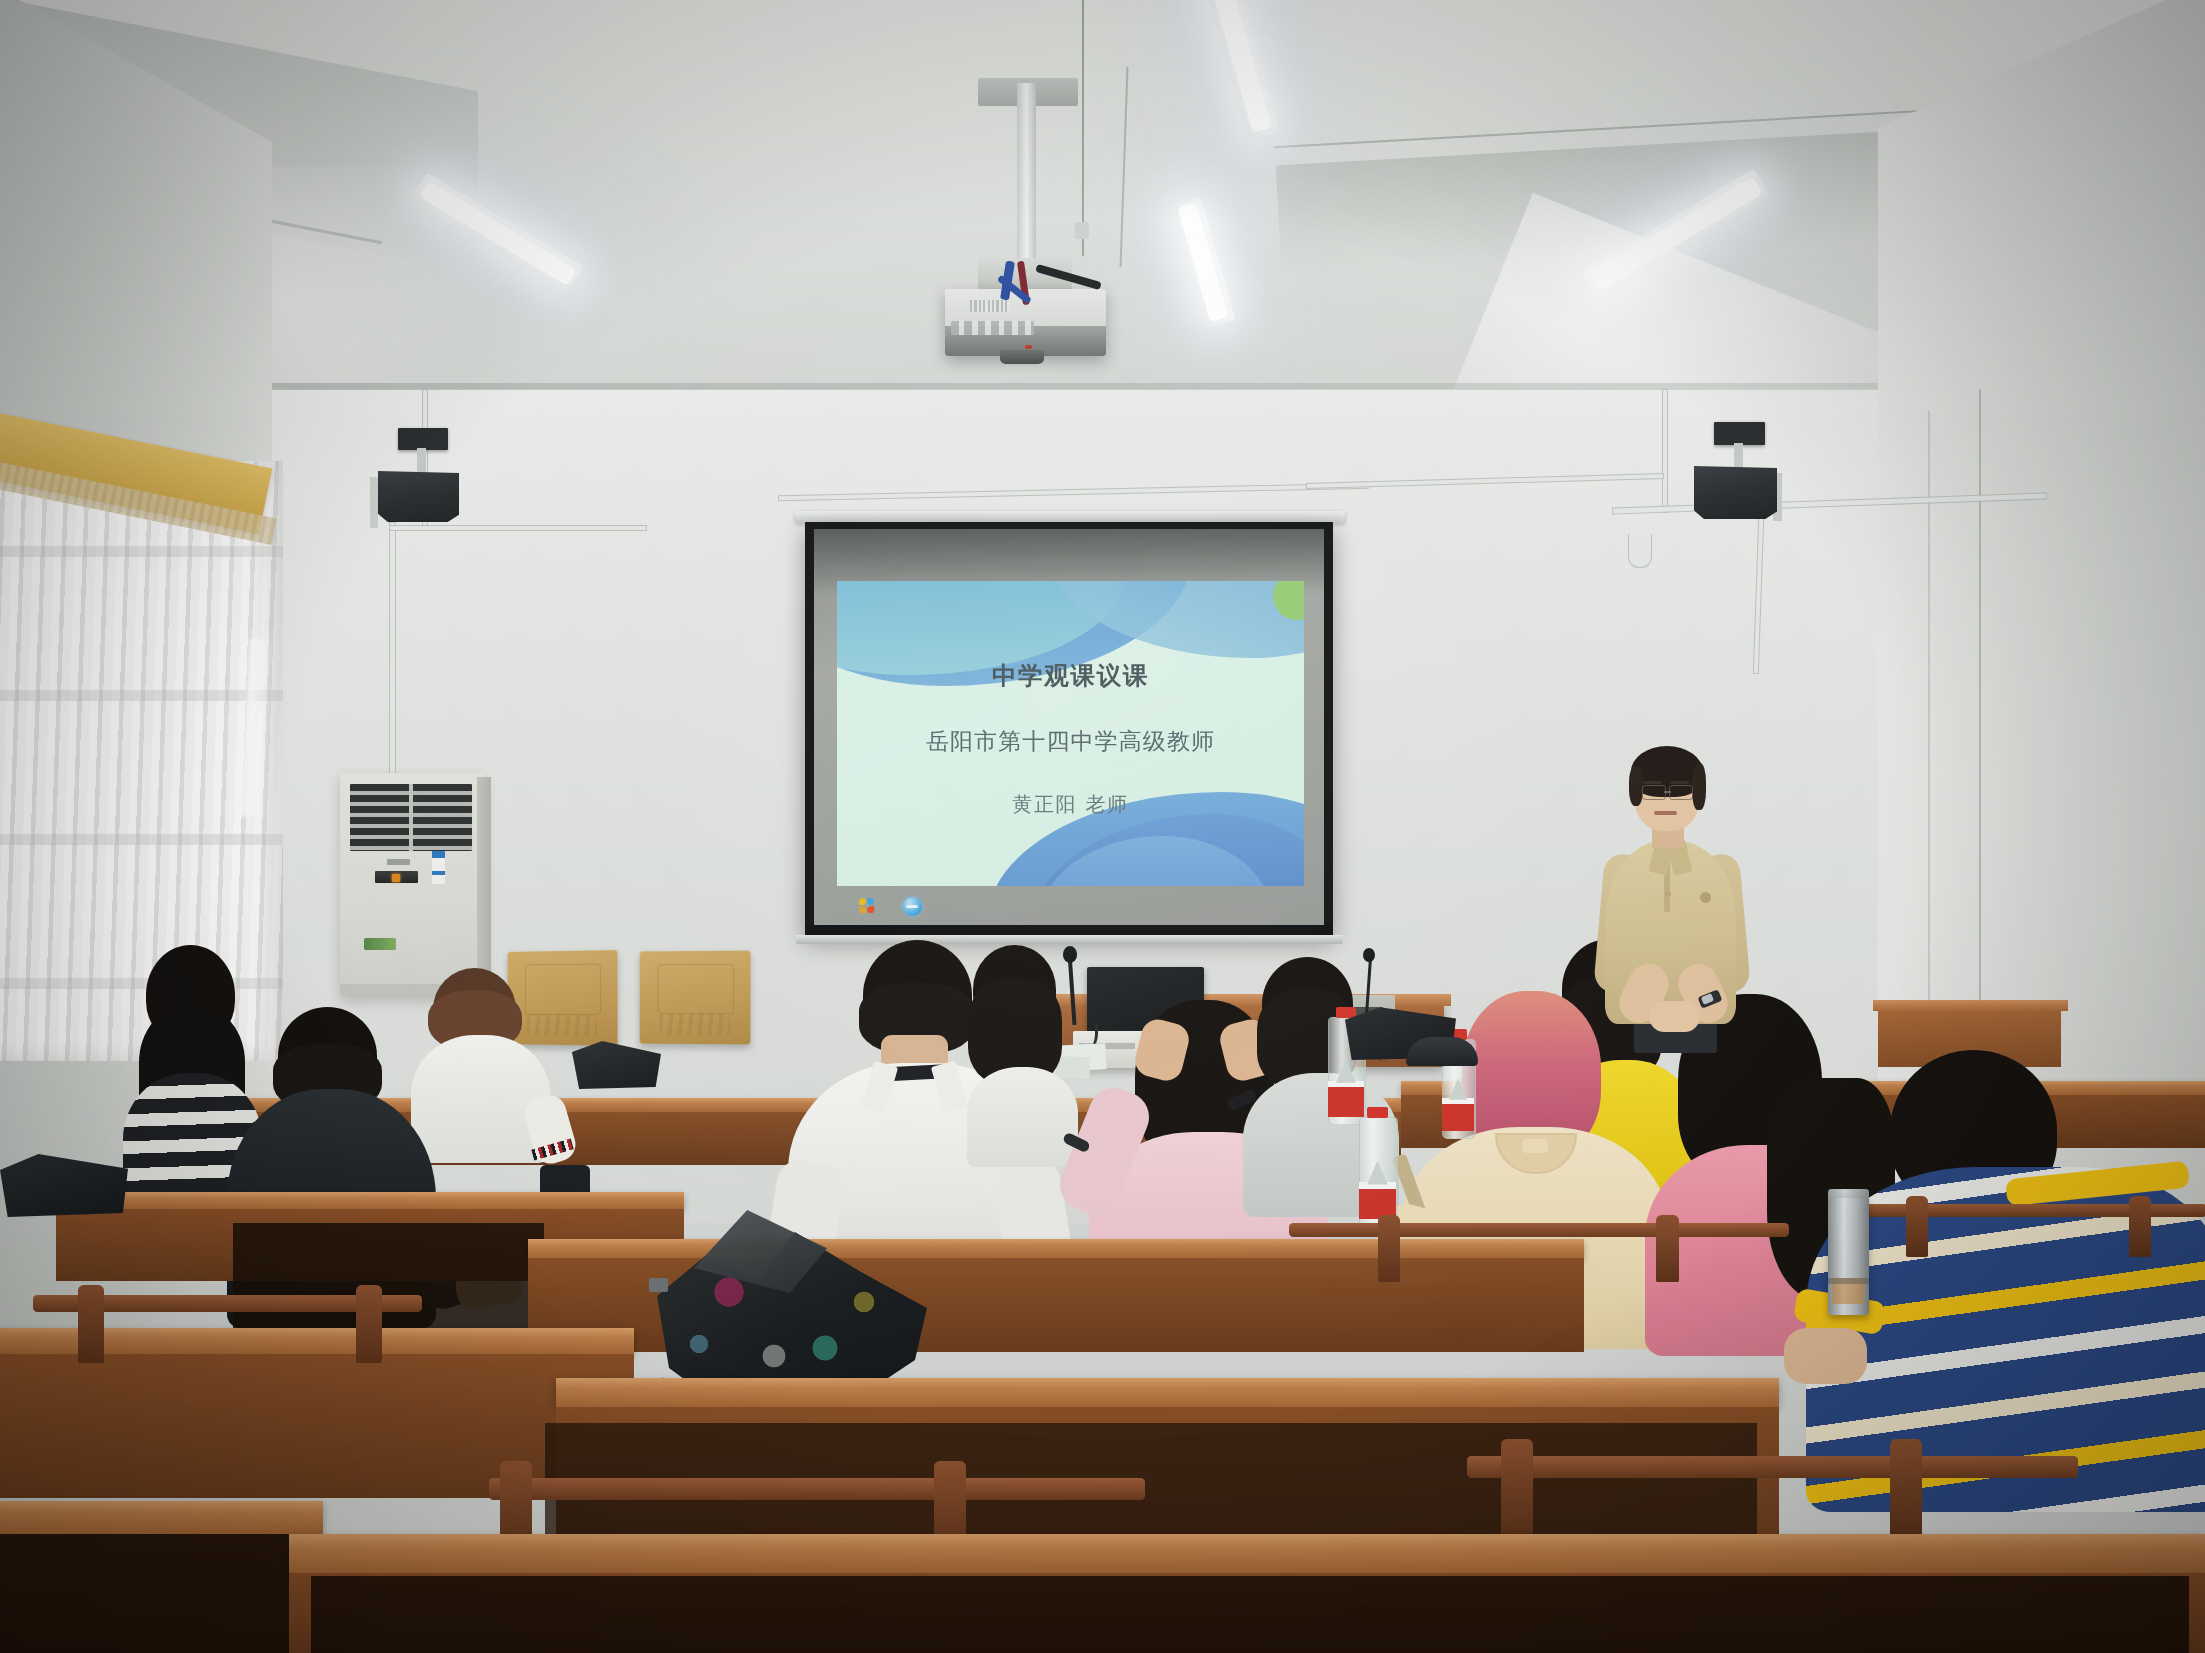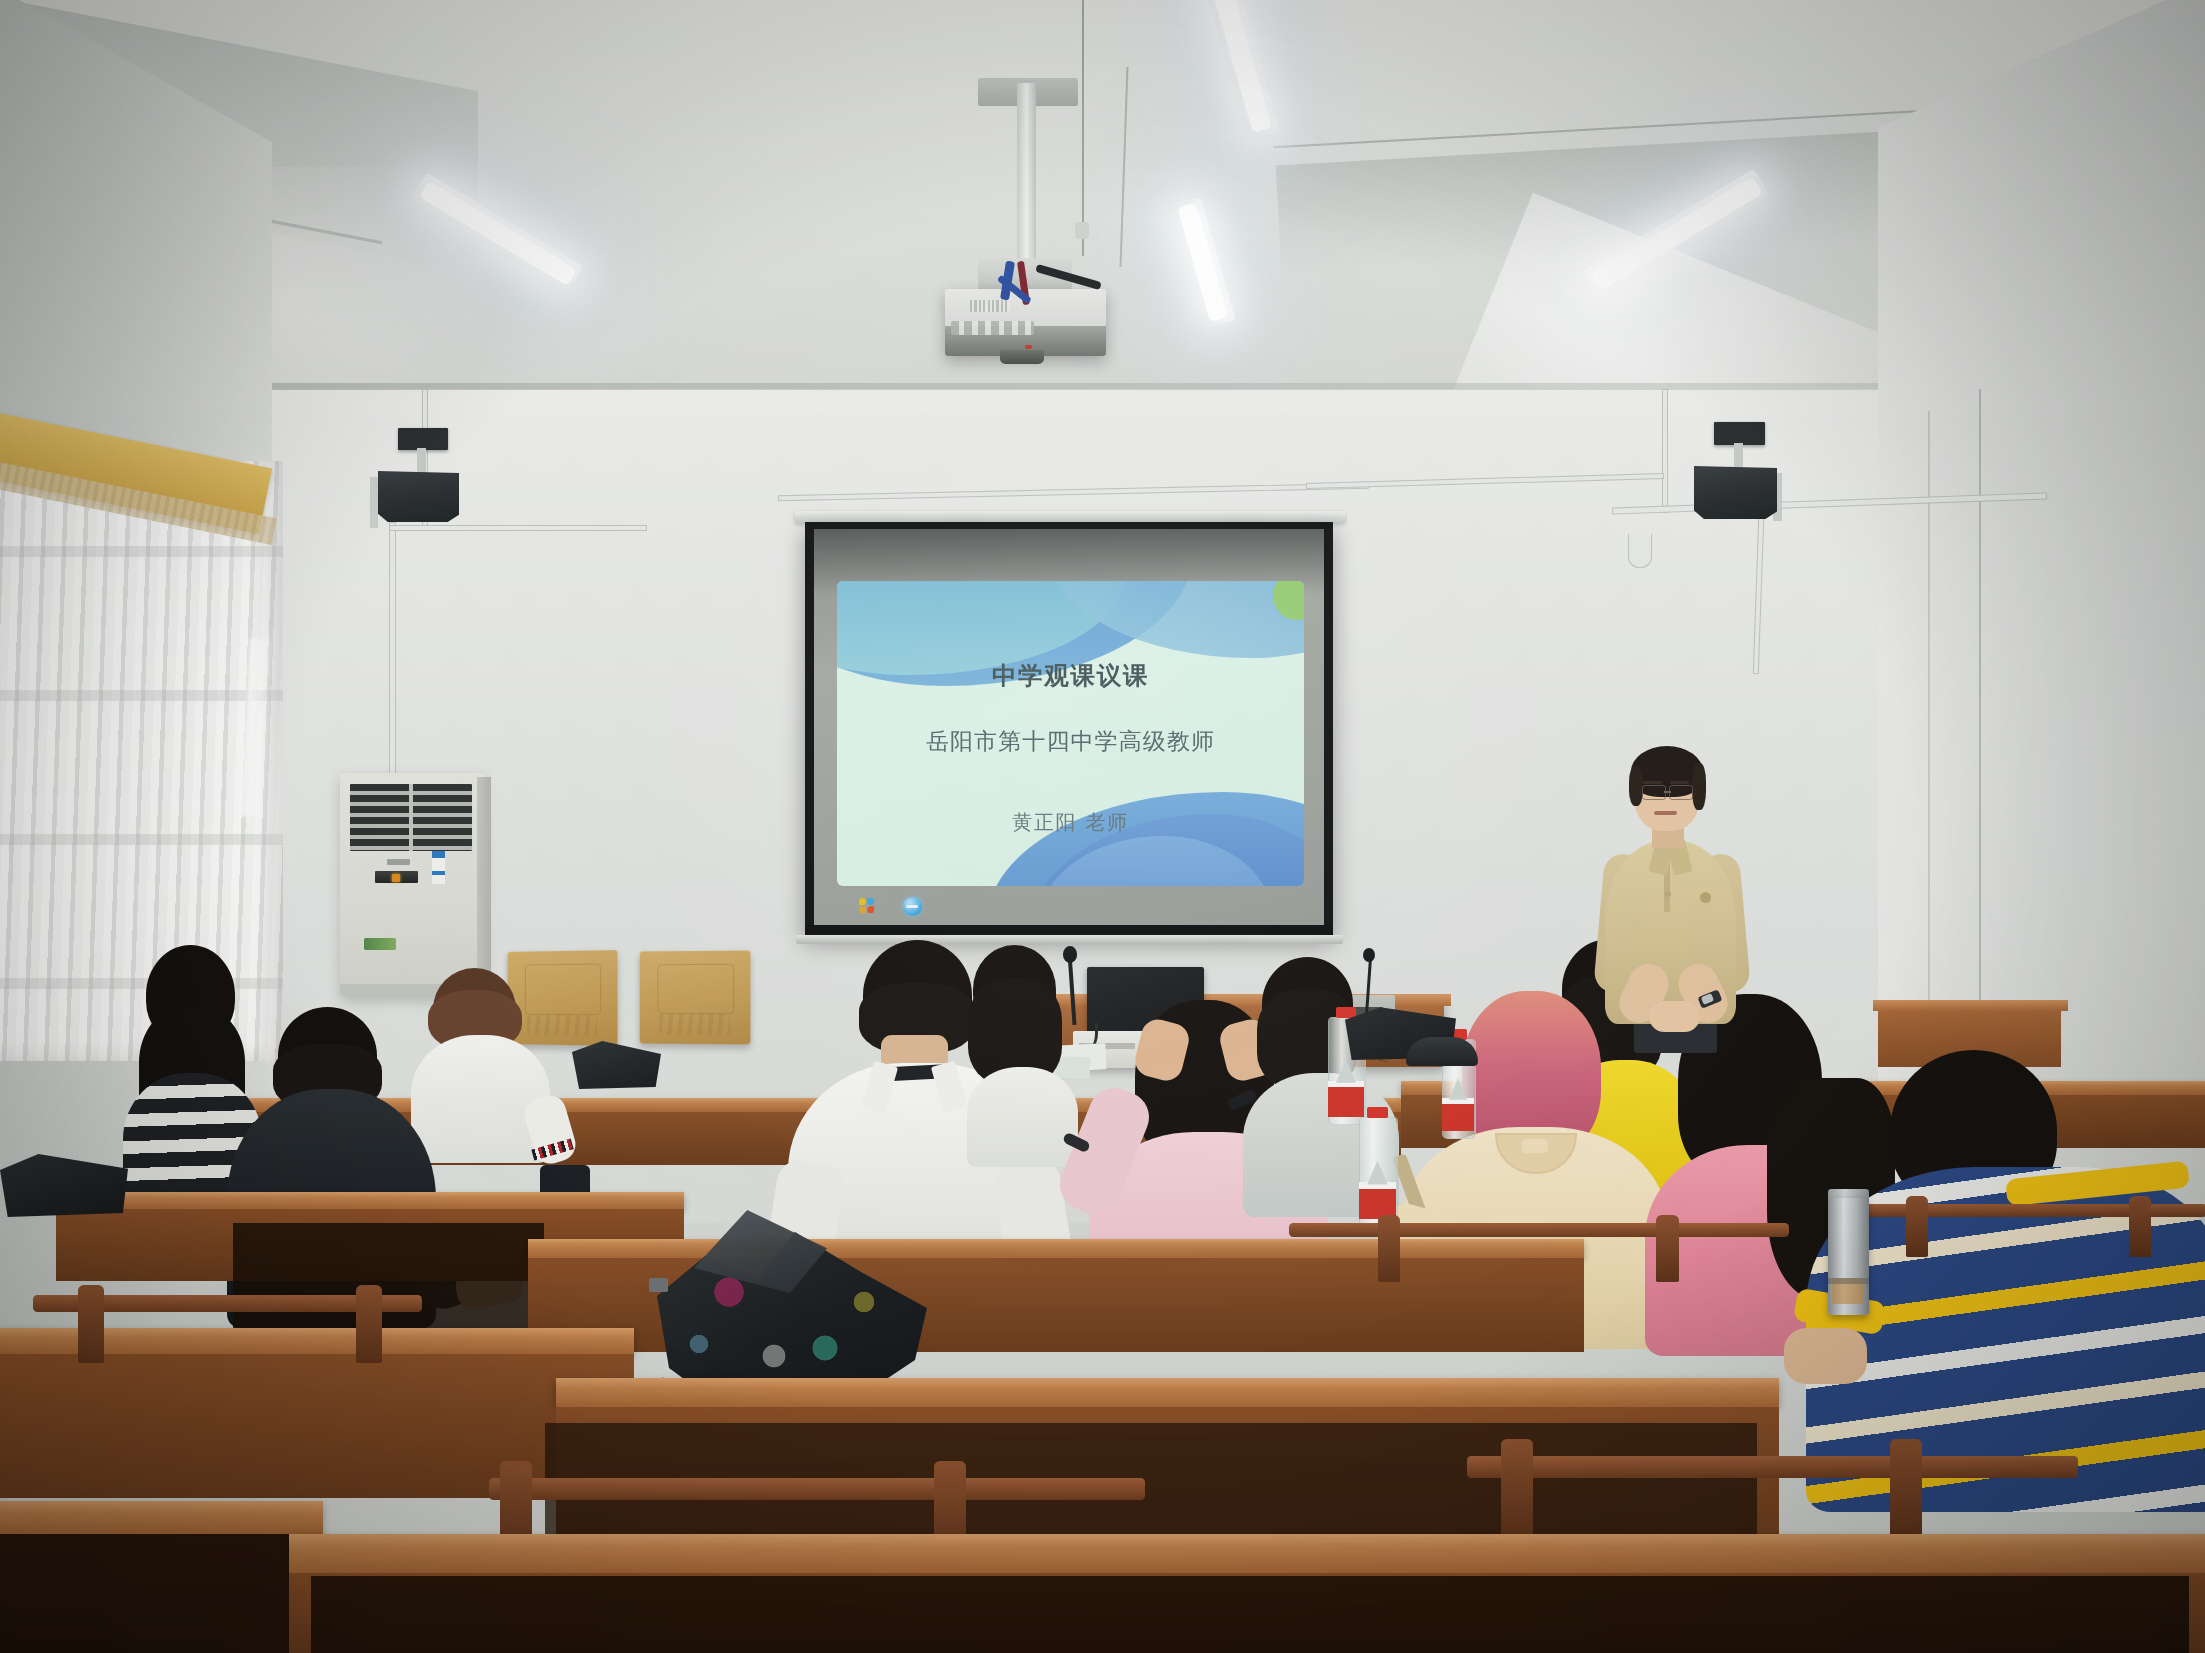--- a/index.html
+++ b/index.html
@@ -260,21 +260,20 @@
     background:linear-gradient(170deg,#8f938f 0%,#a7aba6 30%,#9ba09b 100%);
   }
   #screen-dark-top{
     left:814px;top:529px;width:510px;height:67px;
     background:linear-gradient(180deg,rgba(40,45,45,.55),rgba(120,126,122,0));
   }
   #slide{
     left:837px;top:581px;width:467px;height:305px;
     background:linear-gradient(160deg,#ddf5e9 0%,#dff6ec 40%,#d9f3e7 100%);
     overflow:hidden;
-    border-radius:6px;
   }
   
   #wave-tl-1{
     position:absolute;left:-67px;top:-117px;width:422px;height:222px;border-radius:0 0 100% 70%;
     background:linear-gradient(180deg,#4e8fd0,#79b4e0);opacity:.95;
   }
   #wave-tl-2{
     position:absolute;left:-100px;top:-89px;width:389px;height:183px;border-radius:0 0 100% 80%;
     background:linear-gradient(180deg,#6fb8d8,#9ed7e2);opacity:.85;
   }
@@ -297,21 +296,21 @@
   #wave-br-3{
     position:absolute;right:33px;bottom:-117px;width:233px;height:167px;border-radius:80% 70% 0 0;
     background:linear-gradient(0deg,#5f8fd0,#8fc0ea);opacity:.6;
   }
   .slide-text{
     position:relative;z-index:5;text-align:center;color:#5a6a6d;
     font-family:"DejaVu Sans","Liberation Sans",sans-serif;
   }
   #slide-title{font-size:24.5px;font-weight:bold;letter-spacing:1.7px;margin-top:78px;color:#4f6063;}
   #slide-sub{font-size:23px;margin-top:34px;letter-spacing:1.1px;color:#5d6f72;}
-  #slide-name{font-size:20px;margin-top:52px;letter-spacing:1.7px;color:#6b7d80;}
+  #slide-name{font-size:20px;margin-top:34px;letter-spacing:1.7px;color:#6b7d80;}
 
   
   #taskbar{left:837px;top:888px;width:467px;height:37px;}
   #tb-icon1{left:22px;top:10px;width:16.7px;height:16.7px;}
   #tb-icon1 i{position:absolute;width:7.2px;height:7.2px;border-radius:50% 50% 50% 0;}
   #tb-icon2{
     left:66px;top:9px;width:19px;height:19px;border-radius:50%;
     background:radial-gradient(circle at 35% 30%,#bfe6fb,#3fa9e4 70%,#1d86c6);
     box-shadow:0 0 5.6px rgba(120,200,250,.8);
   }

